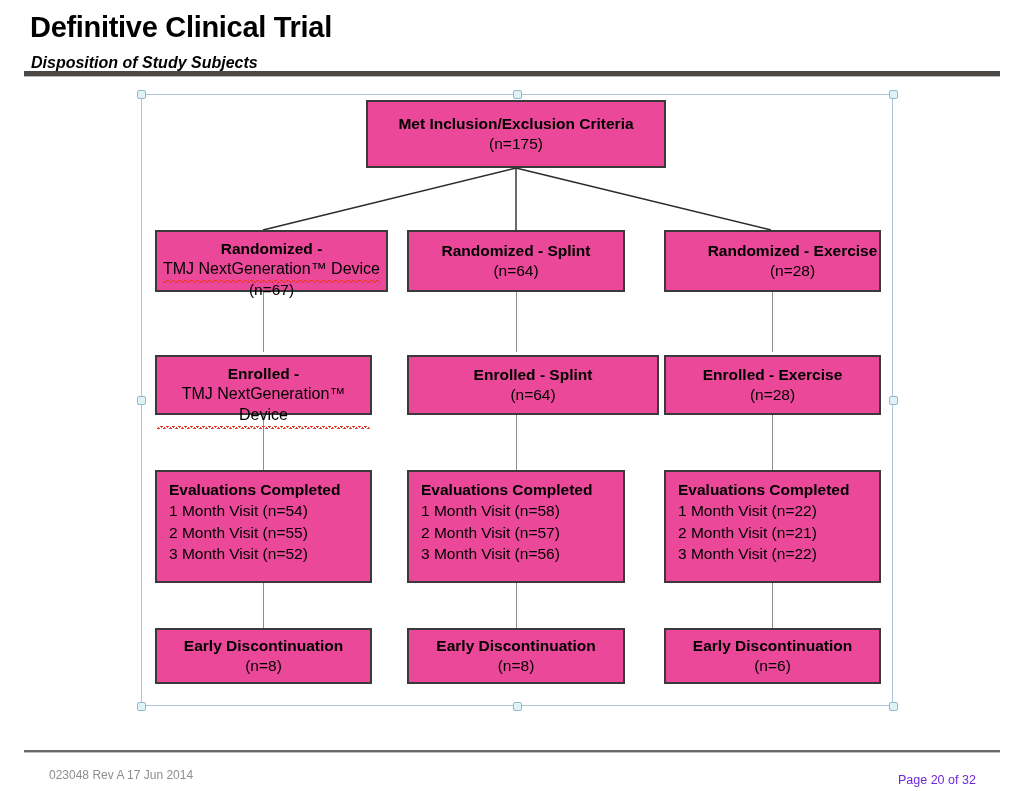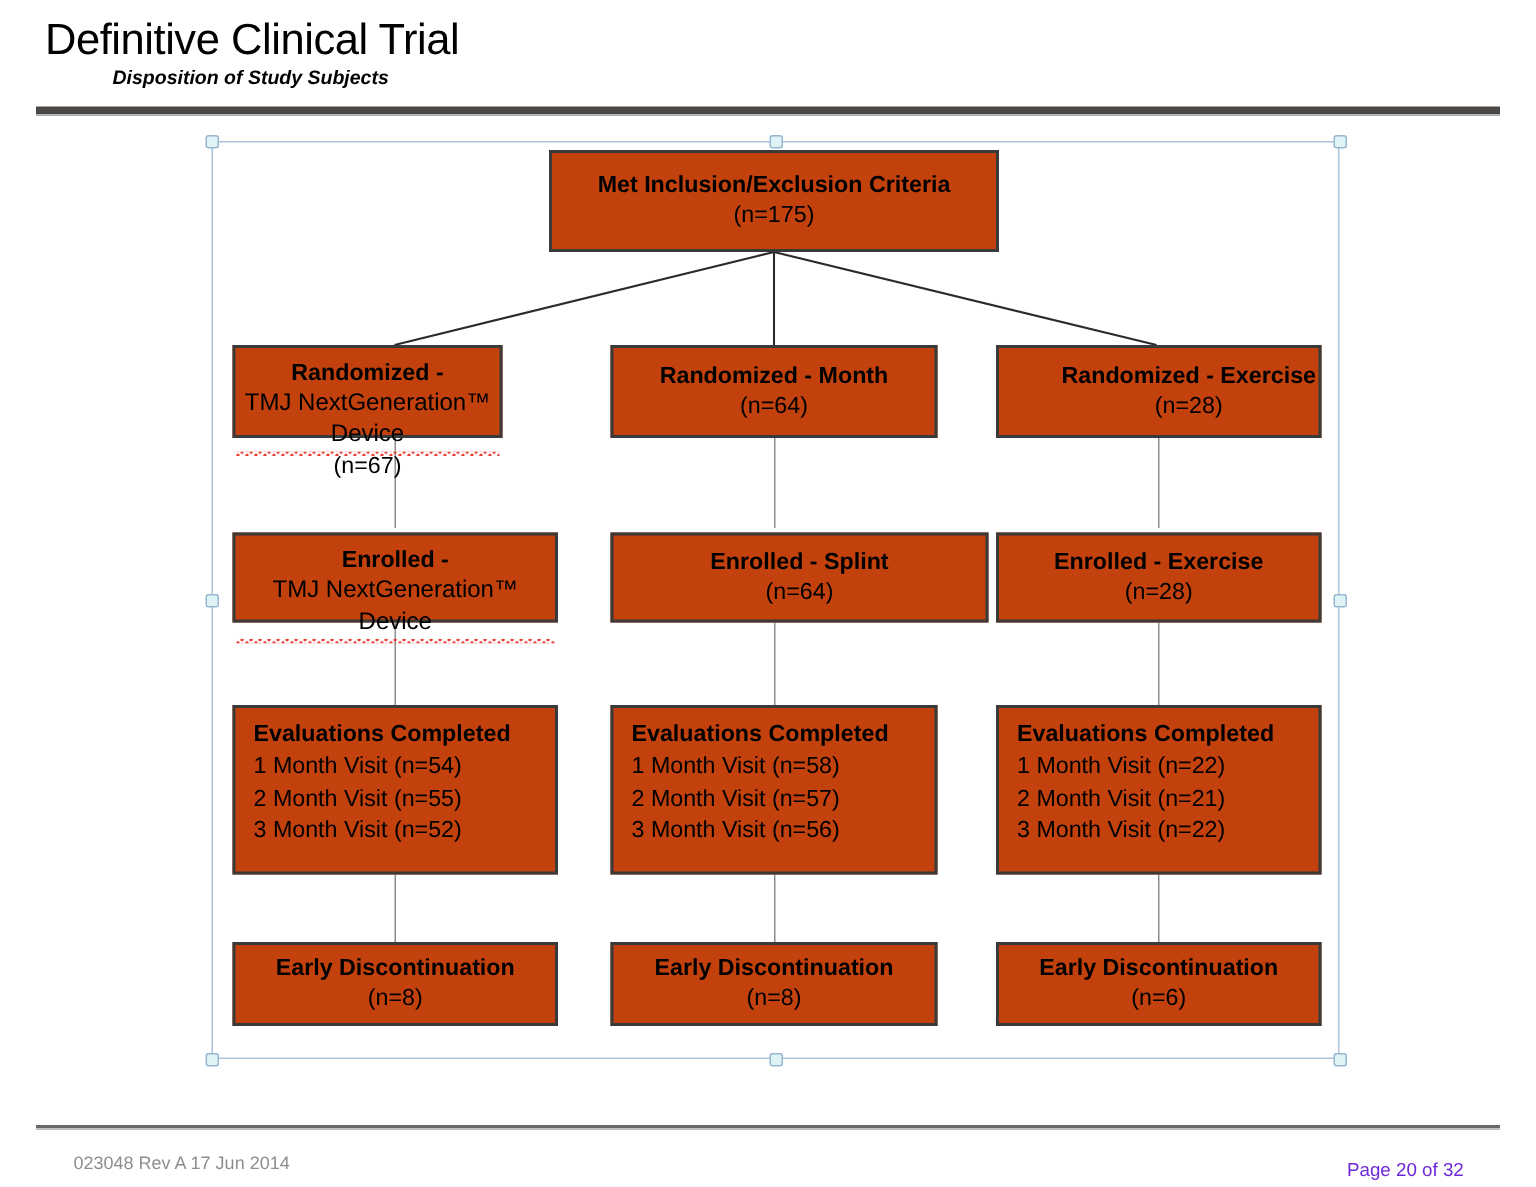--- a/index.html
+++ b/index.html
@@ -22,35 +22,34 @@
     position: absolute;
     left: 0; top: 0;
     width: 1024px;
     height: 80px;
   }
   .slide-title {
     position: absolute;
     left: 30px;
     top: 11px;
     font-size: 29px;
-    font-weight: normal;
+    font-weight: bold;
     letter-spacing: -0.3px;
     color: #000;
     white-space: nowrap;
   }
   .slide-subtitle {
     position: absolute;
     left: 31px;
-    top: 44px;
-    font-size: 13px;
+    top: 54px;
+    font-size: 16px;
     font-weight: bold;
     font-style: italic;
     color: #000;
     white-space: nowrap;
-    margin-left: 44px;
   }
   .header-rule {
     position: absolute;
     left: 24px;
     top: 71px;
     width: 976px;
     height: 5px;
     background: #4a4745;
     border-bottom: 1px solid #b9b7b4;
   }
@@ -89,21 +88,21 @@
     left: 0; top: 0;
     width: 1024px;
     height: 791px;
     pointer-events: none;
   }
   .flow > * { pointer-events: auto; }
 
   .node {
     position: absolute;
     border: 2px solid #3a3a3a;
-    background: #c2410c;
+    background: #ec4899;
     box-sizing: border-box;
     font-size: 15.5px;
     line-height: 1.30;
     text-align: center;
     z-index: 3;
   }
   .node .ttl {
     font-weight: bold;
   }
   .node .sub {
@@ -216,28 +215,28 @@
 
   <div class="vline" style="left:772px; top:292px; height:60px;"></div>
   <div class="vline" style="left:772px; top:415px; height:55px;"></div>
   <div class="vline" style="left:772px; top:583px; height:45px;"></div>
 
   <div class="node pad-c" style="left:366px; top:100px; width:300px; height:68px;">
     <div class="ttl">Met Inclusion/Exclusion Criteria</div>
     <div class="sub">(n=175)</div>
   </div>
 
-  <div class="node device" style="left:155px; top:230px; width:180px; height:62px;">
+  <div class="node device" style="left:155px; top:230px; width:233px; height:62px;">
     <div class="l1">Randomized -</div>
     <div class="l2"><span class="spell">TMJ NextGeneration™ Device</span></div>
     <div class="l3">(n=67)</div>
   </div>
 
   <div class="node pad-c" style="left:407px; top:230px; width:218px; height:62px;">
-    <div class="ttl">Randomized - Month</div>
+    <div class="ttl">Randomized - Splint</div>
     <div class="sub">(n=64)</div>
   </div>
 
   <div class="node pad-c" style="left:664px; top:230px; width:217px; height:62px;padding-left:40px;">
     <div class="ttl">Randomized - Exercise</div>
     <div class="sub">(n=28)</div>
   </div>
 
   <div class="node device" style="left:155px; top:355px; width:217px; height:60px;">
     <div class="l1">Enrolled -</div>

